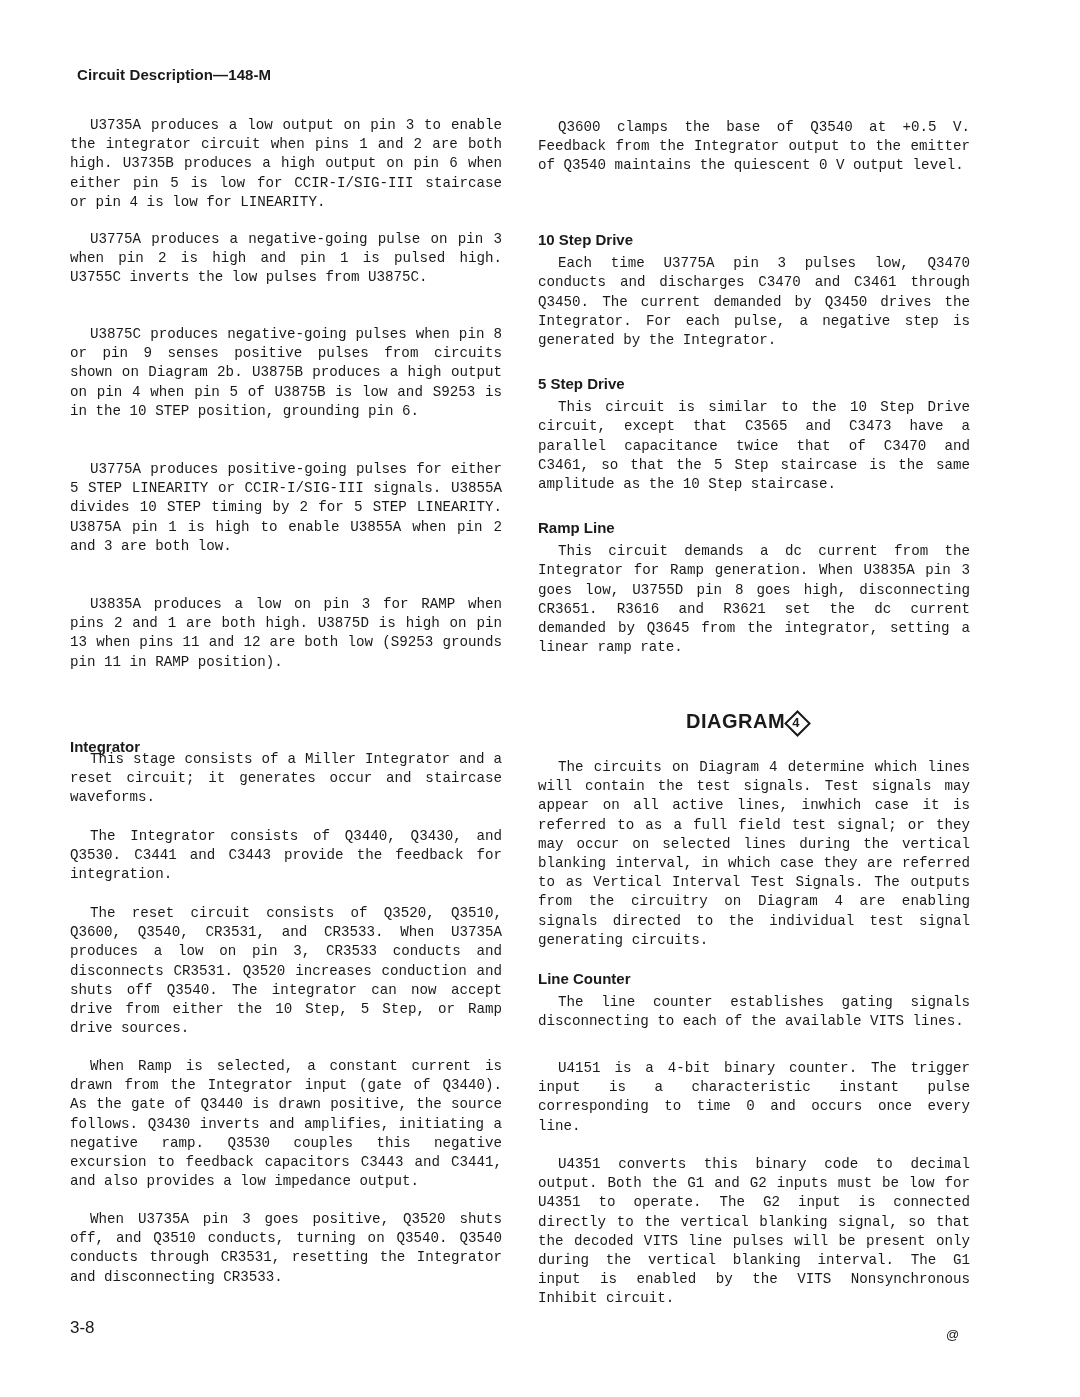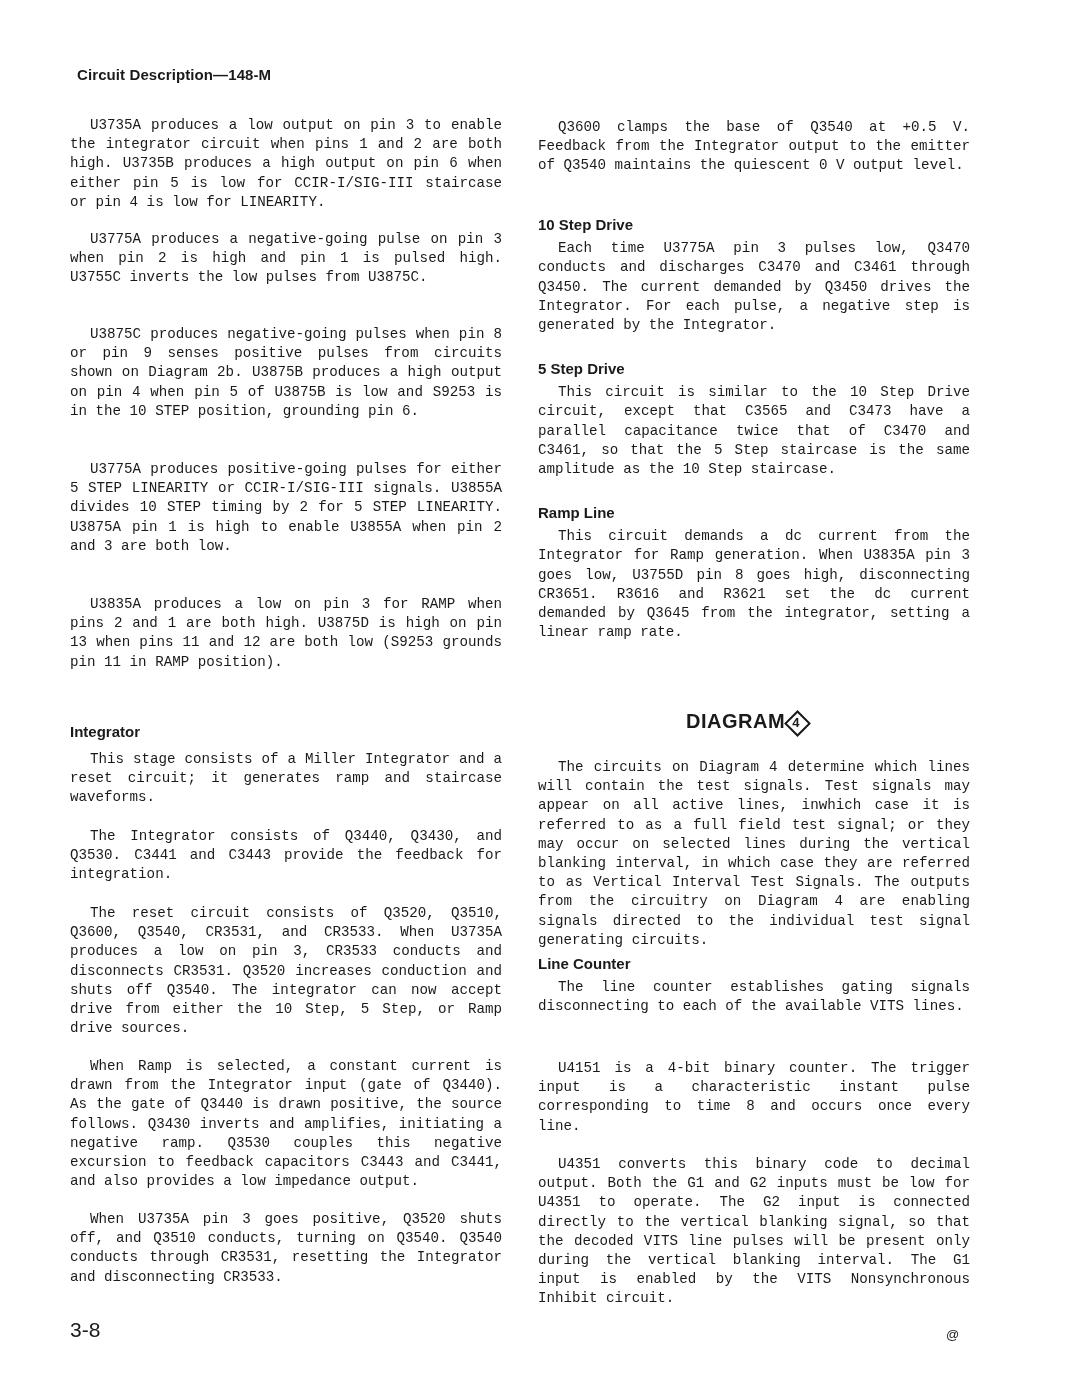--- a/index.html
+++ b/index.html
@@ -9,38 +9,38 @@
     }
     .header {
       position: absolute; left: 77px; top: 66px;
       font-weight: bold; font-size: 15px; letter-spacing: 0.1px;
     }
     .col { position: absolute; width: 432px; font-size: 14.2px; line-height: 19.2px; }
     .col-left { left: 70px; }
     .col-right { left: 538px; width: 432px; }
     .block { position: absolute; left: 0; width: 100%; }
     p { margin: 0; text-align: justify; text-indent: 20px; font-family: Liberation Mono, monospace; }
-    h3 { margin: 1px 0 5px 0; font-size: 15px; font-weight: bold; }
+    h3 { margin: 16px 0 5px 0; font-size: 15px; font-weight: bold; }
     .diagram-title {
       position: absolute; left: 148px; top: 0;
       font-weight: bold; font-size: 20px; letter-spacing: 0.5px;
       display: flex; align-items: center; 
     }
     .diamond {
       width: 22px; height: 22px; position: relative; display: inline-block;
     }
     .diamond::before {
       content: ""; position: absolute; left: 3px; top: 3px; width: 15px; height: 15px;
       border: 2px solid #1a1a1a; transform: rotate(45deg);
     }
     .diamond span {
       position: absolute; left: 0; top: 0; width: 22px; height: 22px;
       text-align: center; line-height: 23px; font-size: 13px; font-weight: bold;
     }
-    .page-number { position: absolute; left: 70px; top: 1318px; font-size: 21px; text-align: center; }
+    .page-number { position: absolute; left: 70px; top: 1318px; font-size: 17px; text-align: center; }
     .publisher-mark { position: absolute; left: 946px; top: 1327px; font-size: 13px; }
   </style>
 </head>
 <body>
 
 <div class="header">Circuit Description—148-M</div>
 
 <div class="col col-left">
   <div class="block" style="top:116px">
       <p>U3735A produces a low output on pin 3 to enable the integrator circuit when pins 1 and 2 are both high. U3735B produces a high output on pin 6 when either pin 5 is low for CCIR-I/SIG-III staircase or pin 4 is low for LINEARITY.</p>
@@ -55,21 +55,21 @@
       <p>U3775A produces positive-going pulses for either 5 STEP LINEARITY or CCIR-I/SIG-III signals. U3855A divides 10 STEP timing by 2 for 5 STEP LINEARITY. U3875A pin 1 is high to enable U3855A when pin 2 and 3 are both low.</p>
     </div>
   <div class="block" style="top:595px">
       <p>U3835A produces a low on pin 3 for RAMP when pins 2 and 1 are both high. U3875D is high on pin 13 when pins 11 and 12 are both low (S9253 grounds pin 11 in RAMP position).</p>
     </div>
 
   <div class="block" style="top:721px">
     <h3>Integrator</h3>
   </div>
   <div class="block" style="top:750px">
-      <p>This stage consists of a Miller Integrator and a reset circuit; it generates ramp and staircase waveforms.</p>
+      <p>This stage consists of a Miller Integrator and a reset circuit; it generates occur and staircase waveforms.</p>
     </div>
   <div class="block" style="top:827px">
       <p>The Integrator consists of Q3440, Q3430, and Q3530. C3441 and C3443 provide the feedback for integration.</p>
     </div>
   <div class="block" style="top:904px">
       <p>The reset circuit consists of Q3520, Q3510, Q3600, Q3540, CR3531, and CR3533. When U3735A produces a low on pin 3, CR3533 conducts and disconnects CR3531. Q3520 increases conduction and shuts off Q3540. The integrator can now accept drive from either the 10 Step, 5 Step, or Ramp drive sources.</p>
     </div>
   <div class="block" style="top:1057px">
       <p>When Ramp is selected, a constant current is drawn from the Integrator input (gate of Q3440). As the gate of Q3440 is drawn positive, the source follows. Q3430 inverts and amplifies, initiating a negative ramp. Q3530 couples this negative excursion to feedback capacitors C3443 and C3441, and also provides a low impedance output.</p>
     </div>
@@ -108,21 +108,21 @@
   </div>
   <div class="block" style="top:758px">
       <p>The circuits on Diagram 4 determine which lines will contain the test signals. Test signals may appear on all active lines, inwhich case it is referred to as a full field test signal; or they may occur on selected lines during the vertical blanking interval, in which case they are referred to as Vertical Interval Test Signals. The outputs from the circuitry on Diagram 4 are enabling signals directed to the individual test signal generating circuits.</p>
     </div>
 
   <div class="block" style="top:953px">
     <h3>Line Counter</h3>
     <p>The line counter establishes gating signals disconnecting to each of the available VITS lines.</p>
   </div>
   <div class="block" style="top:1059px">
-      <p>U4151 is a 4-bit binary counter. The trigger input is a characteristic instant pulse corresponding to time 8 and occurs once every line.</p>
+      <p>U4151 is a 4-bit binary counter. The trigger input is a characteristic instant pulse corresponding to time 0 and occurs once every line.</p>
     </div>
   <div class="block" style="top:1155px">
       <p>U4351 converts this binary code to decimal output. Both the G1 and G2 inputs must be low for U4351 to operate. The G2 input is connected directly to the vertical blanking signal, so that the decoded VITS line pulses will be present only during the vertical blanking interval. The G1 input is enabled by the VITS Nonsynchronous Inhibit circuit.</p>
     </div>
 </div>
 
 <div class="page-number">3-8</div>
 <div class="publisher-mark">@</div>
 
 </body></html>

